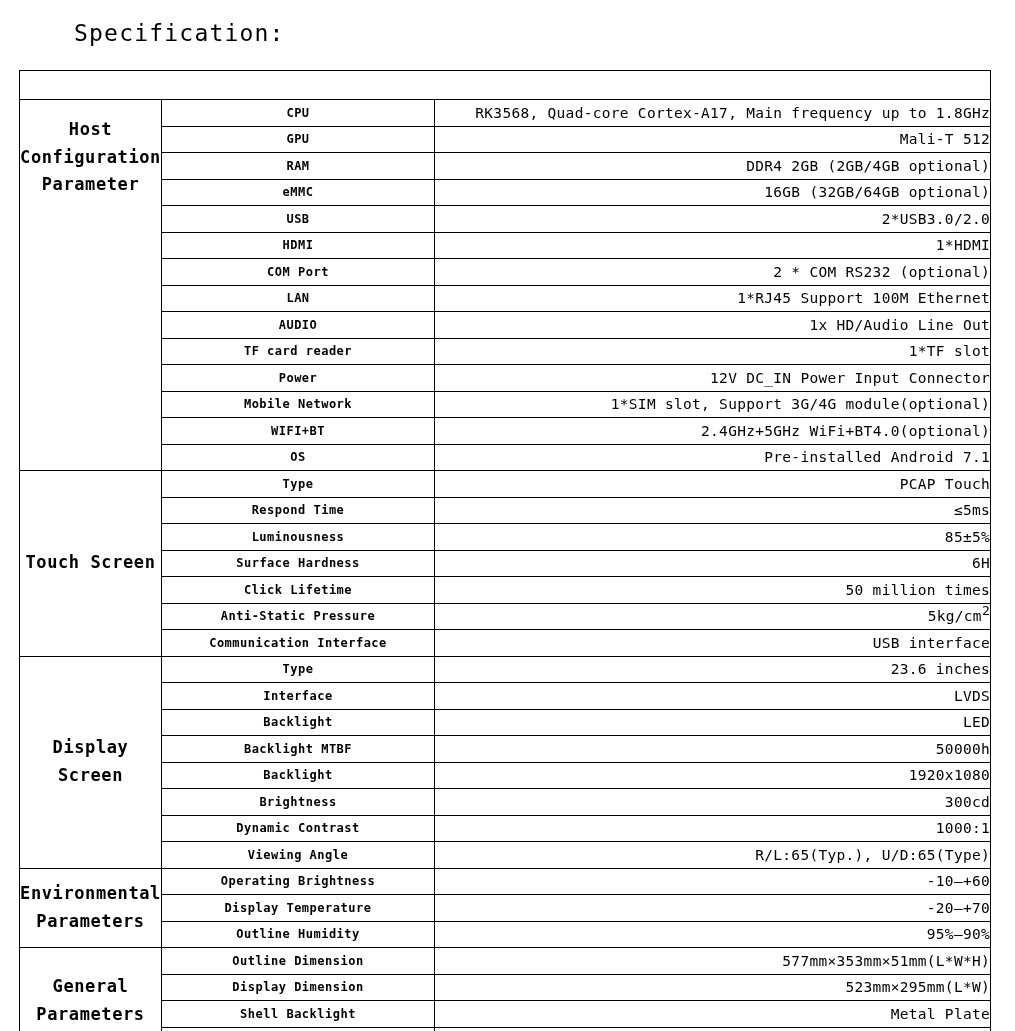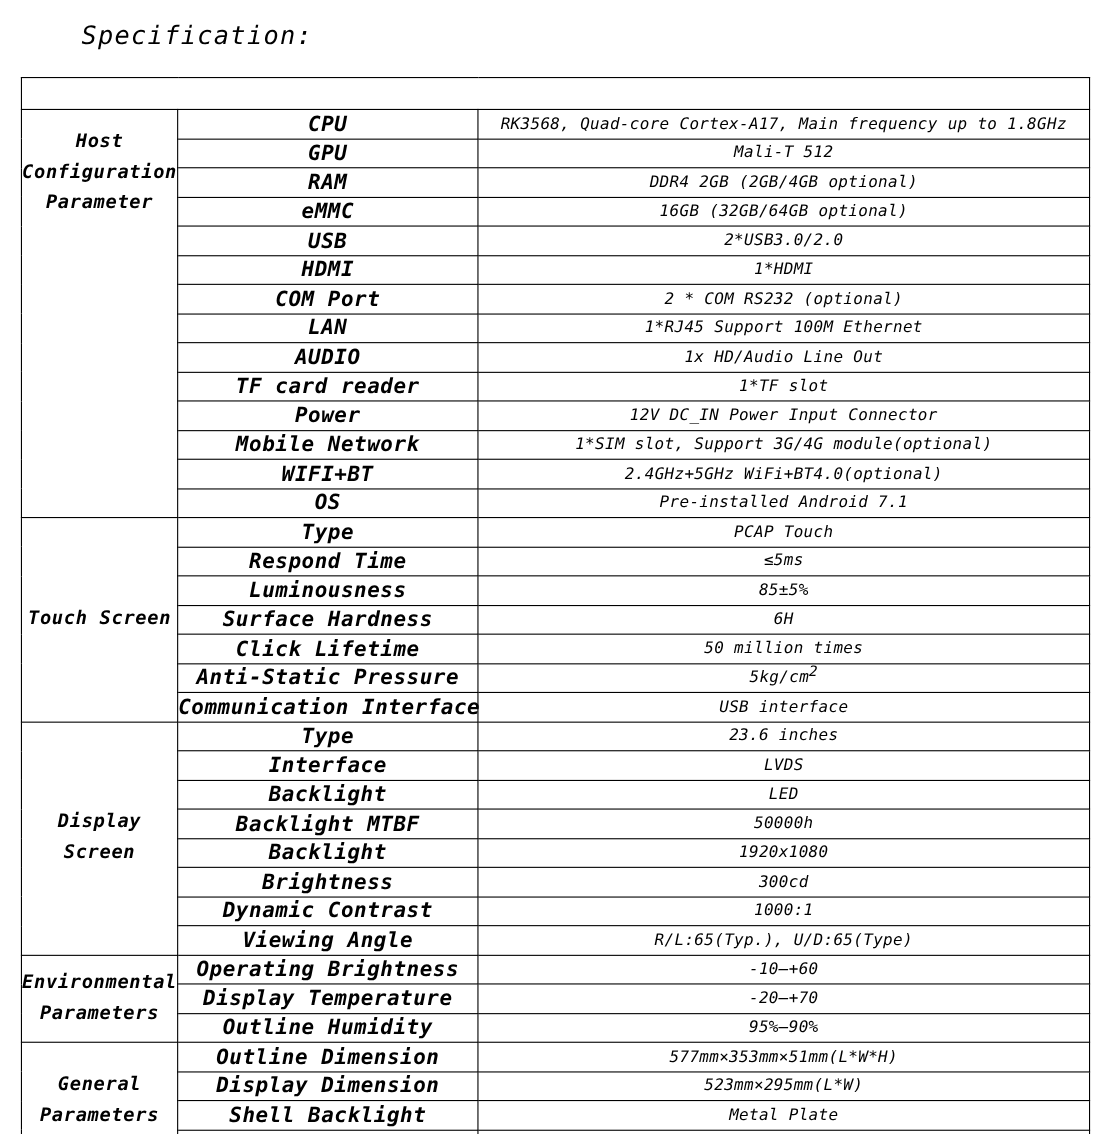--- a/index.html
+++ b/index.html
@@ -11,21 +11,20 @@
     width: 1015px;
     height: 1031px;
     font-family: "DejaVu Sans Mono", monospace;
     color: #000000;
     overflow: hidden;
   }
   .page {
     position: relative;
     width: 1015px;
     height: 1031px;
-    font-style: italic;
   }
   .title {
     position: absolute;
     left: 74px;
     top: 20px;
     font-family: "DejaVu Sans Mono", monospace;
     font-size: 23px;
     letter-spacing: 1.2px;
     font-weight: 400;
     color: #000;
@@ -60,29 +59,29 @@
     letter-spacing: 0.6px;
     line-height: 1.62;
     padding: 4px 2px;
   }
   .section-cell.top-align {
     vertical-align: top;
     padding-top: 16px;
   }
   .param-cell {
     text-align: center;
-    font-size: 19px;
+    font-size: 12px;
     font-weight: 700;
     letter-spacing: 0.5px;
     height: 25.5px;
     padding: 0 4px;
     white-space: nowrap;
   }
   .value-cell {
-    text-align: center;
+    text-align: right;
     font-size: 14.5px;
     font-weight: 400;
     letter-spacing: 0.3px;
     height: 25.5px;
     padding: 0 4px;
     white-space: nowrap;
     margin-top: 24px;
   }
   .value-cell sup {
     font-size: 13px;

